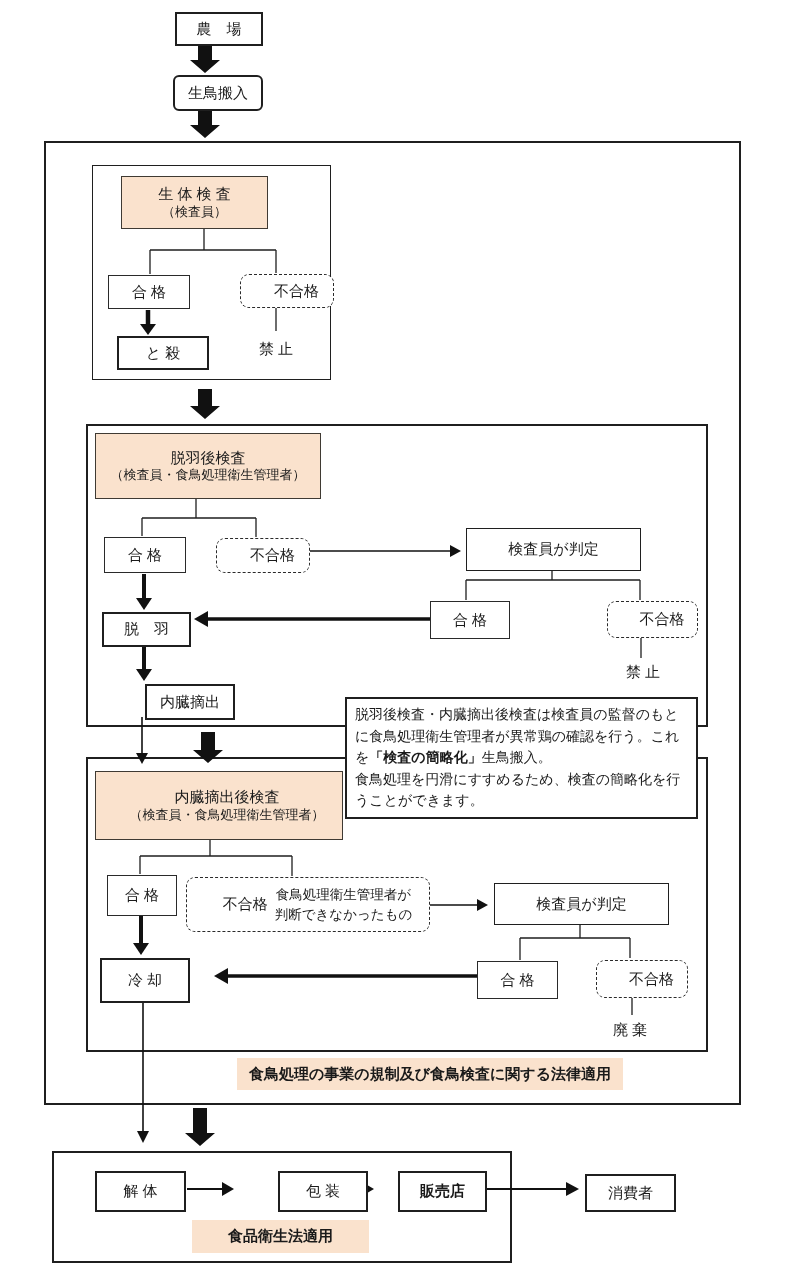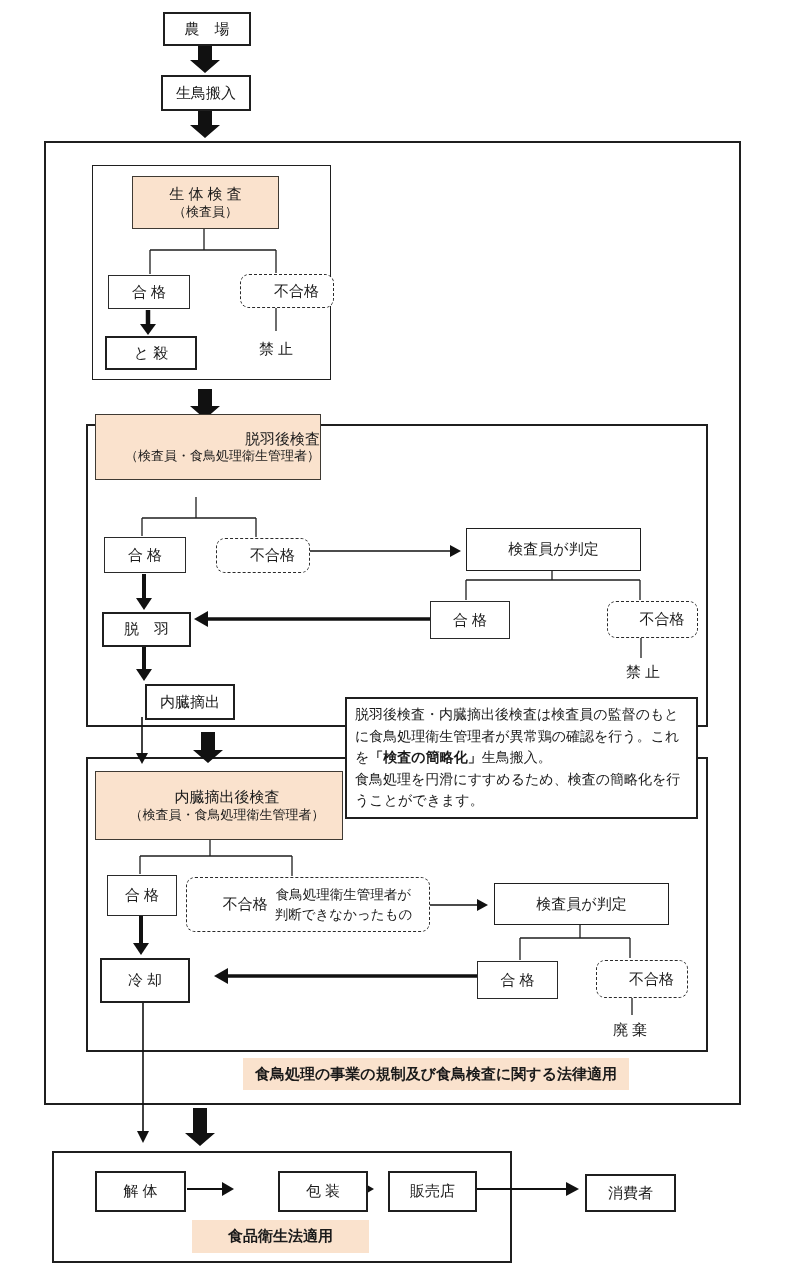--- a/index.html
+++ b/index.html
@@ -17,21 +17,21 @@
   .fail{border:1.6px dashed #2a2a2a;border-radius:9px;padding-left:19px;}
   .txt{position:absolute;display:flex;align-items:center;justify-content:center;
        background:transparent;border:none;z-index:2;font-size:15px;}
   .lawlabel{position:absolute;display:flex;align-items:center;justify-content:center;
        background:var(--peach,#fae2cd);border:none;z-index:2;font-size:15px;font-weight:bold;}
   .notebox{position:absolute;background:#fff;border:2px solid #1f1f1f;z-index:3;
        font-size:14px;line-height:21.5px;padding:5px 8px;text-align:left;}
   .failwide{flex-direction:row;gap:7px;white-space:nowrap;}
   .failwide .fl{font-size:15px;}
   .failwide .fd{font-size:13.5px;line-height:1.45;}
-  .thick{border-width:2.4px;}
+  .thick{border-width:2.4px;margin-left:12px;}
 </style>
 </head>
 <body>
 
 <div id="page">
 
   <div class="frame" style="left:44px;top:141px;width:693px;height:960px;"></div>
   <div class="frame" style="left:92px;top:165px;width:237px;height:213px;border-width:1.8px;"></div>
   <div class="frame" style="left:86px;top:424px;width:618px;height:299px;"></div>
   <div class="frame" style="left:86px;top:757px;width:618px;height:291px;"></div>
@@ -82,42 +82,42 @@
       <line x1="328" y1="1189" x2="363" y2="1189" stroke-width="2.2"></line>
       <polygon points="362,1182 362,1196 374,1189" stroke="none"></polygon>
       <line x1="467" y1="1189" x2="567" y2="1189" stroke-width="2.2"></line>
       <polygon points="566,1182 566,1196 579,1189" stroke="none"></polygon>
     </g>
   </svg>
 
   <div class="node thick" style="left:163px;top:12px;width:84px;height:30px;">
     <span>農　場</span>
   </div>
-  <div class="node thick" style="left:161px;top:75px;width:86px;height:32px;">
+  <div class="node thick" style="left:161px;top:75px;width:86px;height:32px;border-radius:6px;">
     <span>生鳥搬入</span>
   </div>
 
-  <div class="node peach" style="left:132px;top:176px;width:145px;height:51px;">
+  <div class="node peach" style="left:121px;top:176px;width:145px;height:51px;">
     <span class="t">生 体 検 査</span>
     <span class="s">（検査員）</span>
   </div>
   <div class="node pass" style="left:108px;top:275px;width:80px;height:32px;">
     <span>合 格</span>
   </div>
   <div class="node fail" style="left:240px;top:274px;width:73px;height:32px;">
     <span>不合格</span>
   </div>
   <div class="node thick" style="left:105px;top:336px;width:88px;height:30px;">
     <span>と 殺</span>
   </div>
   <div class="txt" style="left:246px;top:338px;width:60px;height:22px;">
     <span>禁 止</span>
   </div>
 
-  <div class="node peach" style="left:95px;top:414px;width:224px;height:64px;align-items:flex-end;">
+  <div class="node peach" style="left:95px;top:433px;width:224px;height:64px;">
     <span class="t">脱羽後検査</span>
     <span class="s">（検査員・食鳥処理衛生管理者）</span>
   </div>
   <div class="node pass" style="left:104px;top:537px;width:80px;height:34px;">
     <span>合 格</span>
   </div>
   <div class="node fail" style="left:216px;top:538px;width:73px;height:33px;">
     <span>不合格</span>
   </div>
   <div class="node" style="left:466px;top:528px;width:173px;height:41px;border-width:1.6px;">
@@ -167,31 +167,31 @@
   <div class="node fail" style="left:596px;top:960px;width:71px;height:36px;">
     <span>不合格</span>
   </div>
   <div class="txt" style="left:600px;top:1019px;width:60px;height:22px;">
     <span>廃 棄</span>
   </div>
   <div class="node" style="left:100px;top:958px;width:86px;height:41px;">
     <span>冷 却</span>
   </div>
 
-  <div class="lawlabel" style="left:237px;top:1058px;width:386px;height:32px;margin-left:6px;">
+  <div class="lawlabel" style="left:237px;top:1058px;width:386px;height:32px;">
     <span>食鳥処理の事業の規制及び食鳥検査に関する法律適用</span>
   </div>
 
   <div class="node" style="left:95px;top:1171px;width:87px;height:37px;">
     <span>解 体</span>
   </div>
   <div class="node" style="left:238px;top:1171px;width:86px;height:37px;margin-left:40px;">
     <span>包 装</span>
   </div>
-  <div class="node" style="left:388px;top:1171px;width:85px;height:37px;">
+  <div class="node" style="left:398px;top:1171px;width:85px;height:37px;font-weight:bold;">
     <span>販売店</span>
   </div>
   <div class="node" style="left:585px;top:1174px;width:87px;height:34px;">
     <span>消費者</span>
   </div>
   <div class="lawlabel" style="left:192px;top:1220px;width:177px;height:33px;">
     <span>食品衛生法適用</span>
   </div>
 
 </div>

